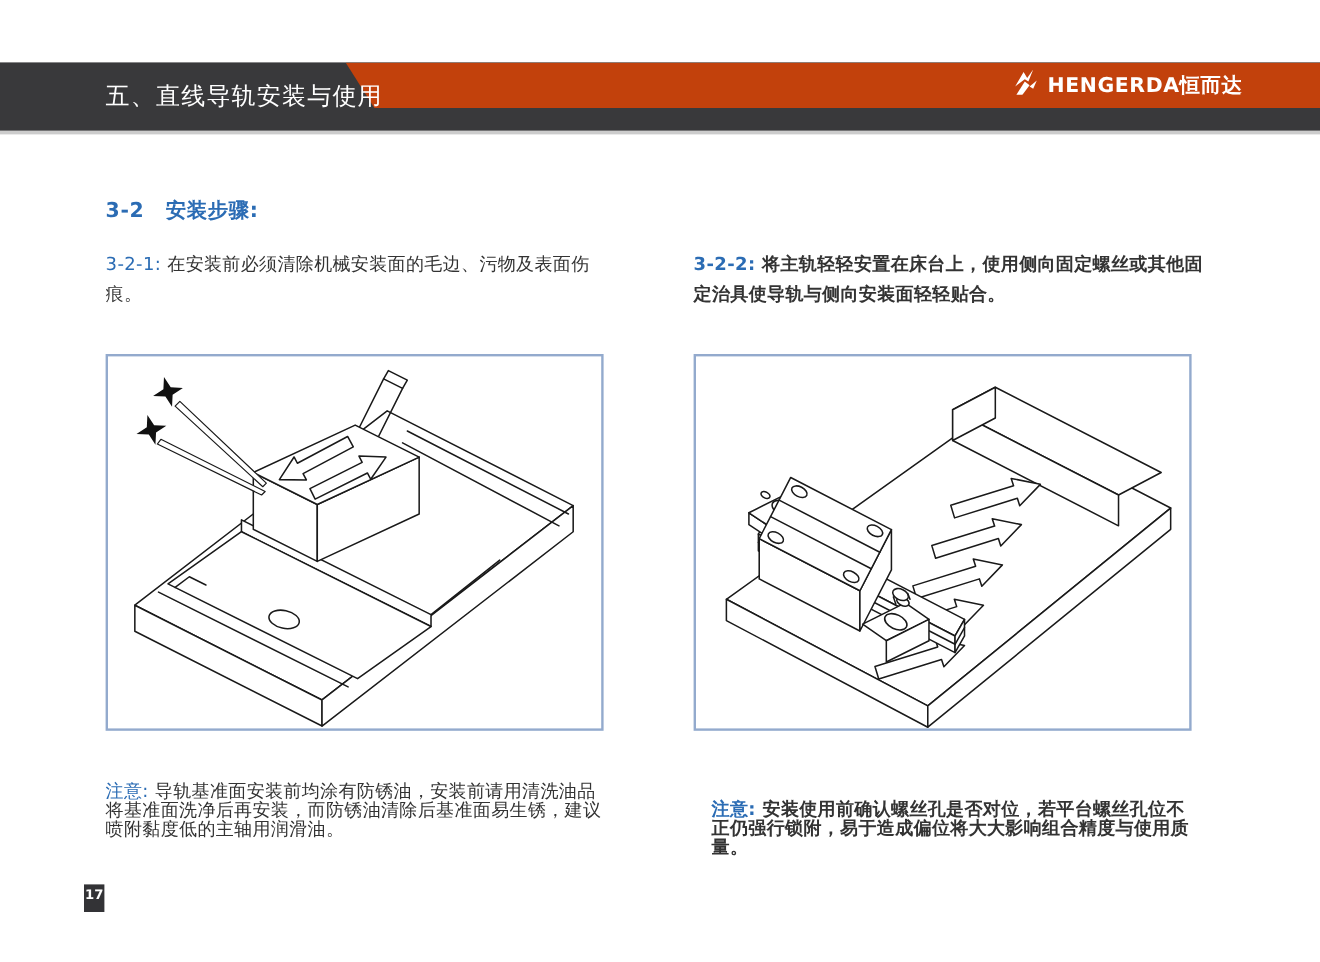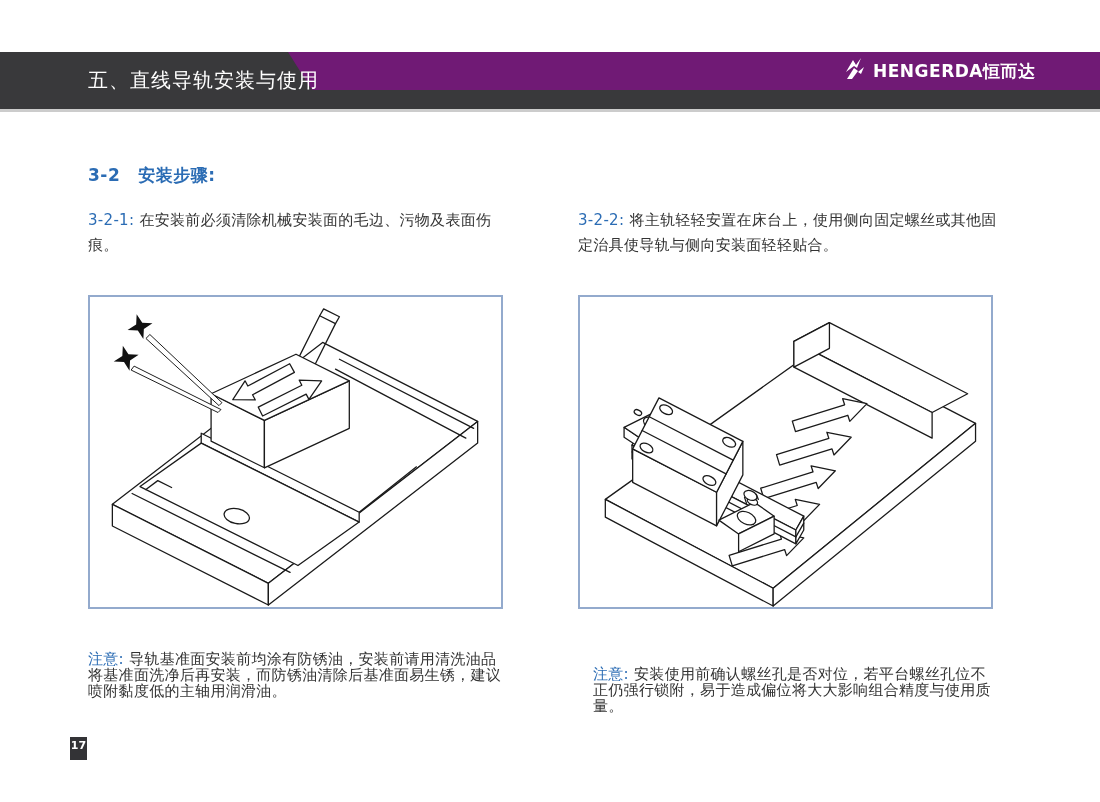--- a/index.html
+++ b/index.html
@@ -5,21 +5,21 @@
   html,body{margin:0;padding:0;}
   body{
     width:1100px;height:802px;position:relative;background:#ffffff;
     font-family:"DejaVu Sans","Liberation Sans",sans-serif;
     color:#333333;overflow:hidden;
   }
   
   .header-bar{position:absolute;left:0;top:52px;width:1100px;height:57px;background:#39393b;}
   .header-underline{position:absolute;left:0;top:109px;width:1100px;height:3px;background:#cccccc;}
   .header-band{
-    position:absolute;left:288px;top:0;right:0;height:38px;background:#701a75;
+    position:absolute;left:288px;top:0;right:0;height:38px;background:#c2410c;
     clip-path:polygon(0 0,100% 0,100% 100%,24px 100%);
   }
   .header-title{
     position:absolute;left:88px;top:0;height:57px;line-height:57px;
     color:#ffffff;font-size:20px;font-weight:normal;letter-spacing:1px;
   }
   .logo{position:absolute;left:556px;top:0;height:38px;display:flex;align-items:center;gap:5px;color:#ffffff;}
   .logo-text{font-size:17px;font-weight:bold;letter-spacing:0.5px;white-space:nowrap;}
   
   .section-heading{
@@ -110,21 +110,21 @@
       <path class="dk" d="M48.6,58.6 L38.3,58.1 L32.6,49.4 L32.1,59.8 L23.4,65.4 L33.8,65.9 L39.4,74.6 L39.9,64.3 Z"></path>
     </svg>
   </div>
 
   <p class="note-para" style="margin:0;">
     <span class="blue-label">注意:</span>
     <span>导轨基准面安装前均涂有防锈油，安装前请用清洗油品将基准面洗净后再安装，而防锈油清除后基准面易生锈，建议喷附黏度低的主轴用润滑油。</span>
   </p>
 </div>
 
-<div class="col col-right" style="top:0;height:568px;">
+<div class="col col-right" style="top:0;height:568px;font-weight:bold;">
   <p class="step-para" style="margin:0;">
     <span class="blue-label">3-2-2:</span>
     <span>将主轨轻轻安置在床台上，使用侧向固定螺丝或其他固定治具使导轨与侧向安装面轻轻贴合。</span>
   </p>
 
   <div class="figure-box">
     <svg width="411" height="310" viewBox="0 0 415 314">
       <defs>
         <path id="parrow" class="fc" d="M1.6,5.3 L54.6,-11.2 L56.6,-5 L74,-23 L49.4,-28 L51.4,-21.8 L-1.6,-5.3 Z"></path>
       </defs>

